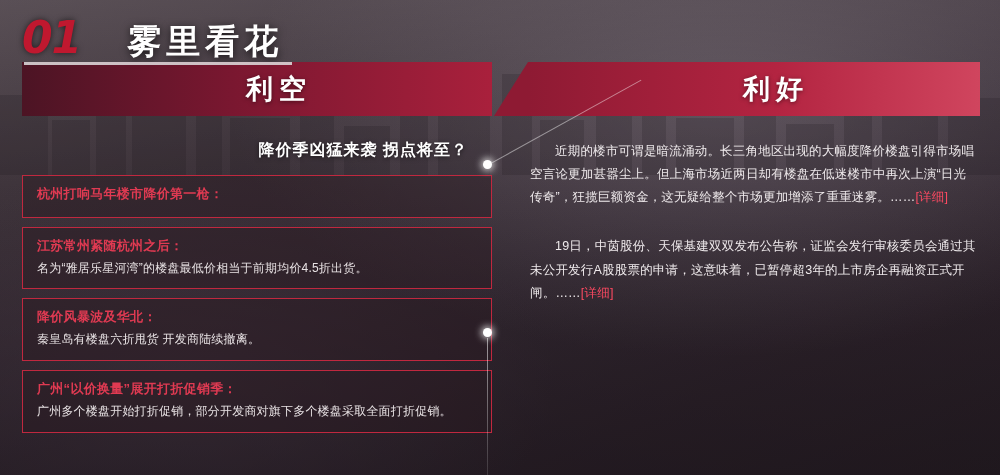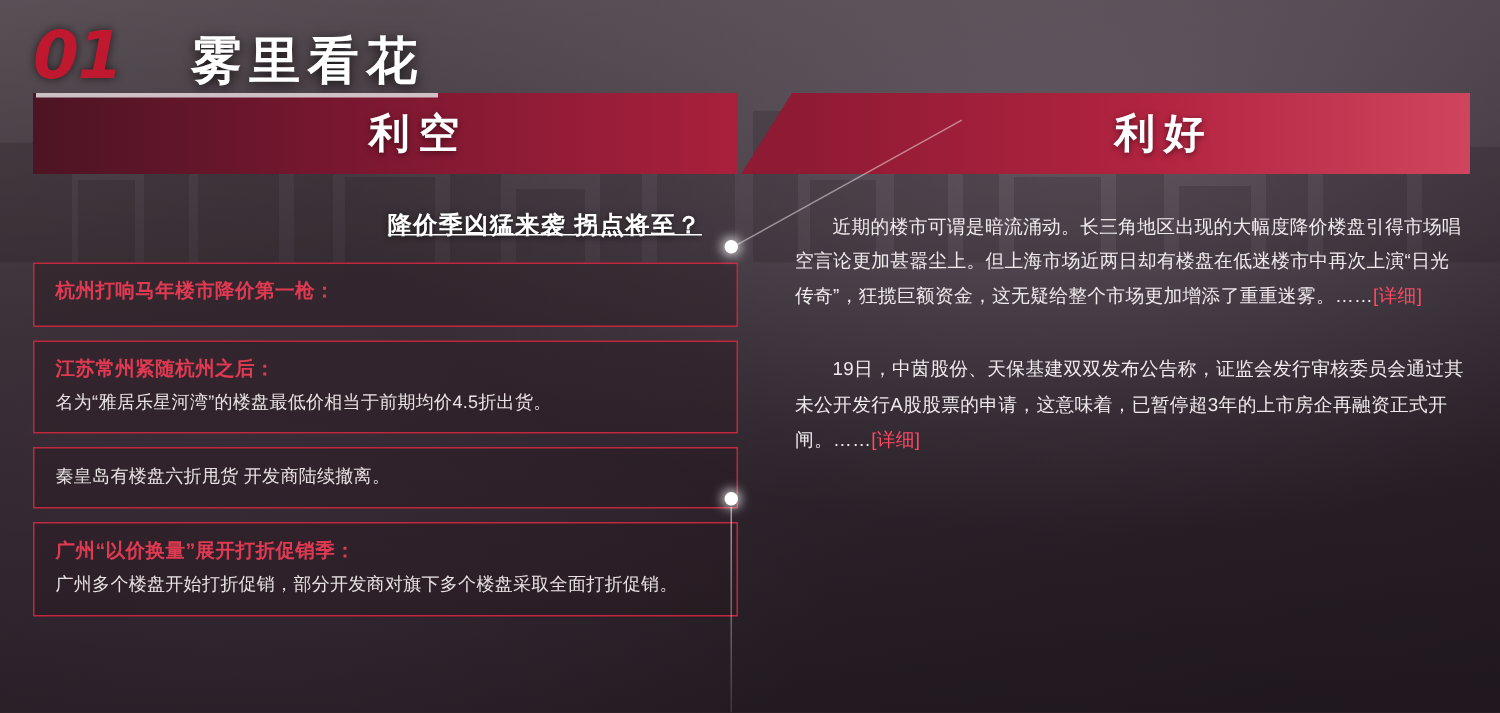--- a/index.html
+++ b/index.html
@@ -133,21 +133,20 @@
   }
   .left-head {
     text-align: right;
     padding-right: 24px;
     font-size: 16px;
     font-weight: 700;
     color: #ffffff;
     letter-spacing: 1px;
     text-shadow: 0 1px 4px rgba(0,0,0,0.6);
     margin-bottom: 14px;
-    text-decoration: underline;
   }
   .card {
     position: relative;
     border: 1px solid #c0283f;
     background: rgba(40,24,32,0.42);
     padding: 9px 16px 10px 14px;
     margin-bottom: 9px;
   }
   .card-title {
     font-size: 13px;
@@ -270,20 +269,21 @@
     <div class="left-head">降价季凶猛来袭 拐点将至？</div>
 
     <div class="card">
       <div class="card-title">杭州打响马年楼市降价第一枪：</div>
     </div>
     <div class="card">
       <div class="card-title">江苏常州紧随杭州之后：</div>
       <div class="card-body">名为“雅居乐星河湾”的楼盘最低价相当于前期均价4.5折出货。</div>
     </div>
     <div class="card">
+      <div class="card-title">降价风暴波及华北：</div>
       <div class="card-body">秦皇岛有楼盘六折甩货 开发商陆续撤离。</div>
     </div>
     <div class="card">
       <div class="card-title">广州“以价换量”展开打折促销季：</div>
       <div class="card-body">广州多个楼盘开始打折促销，部分开发商对旗下多个楼盘采取全面打折促销。</div>
     </div>
 
   </div>
 
   <div class="right-col">

